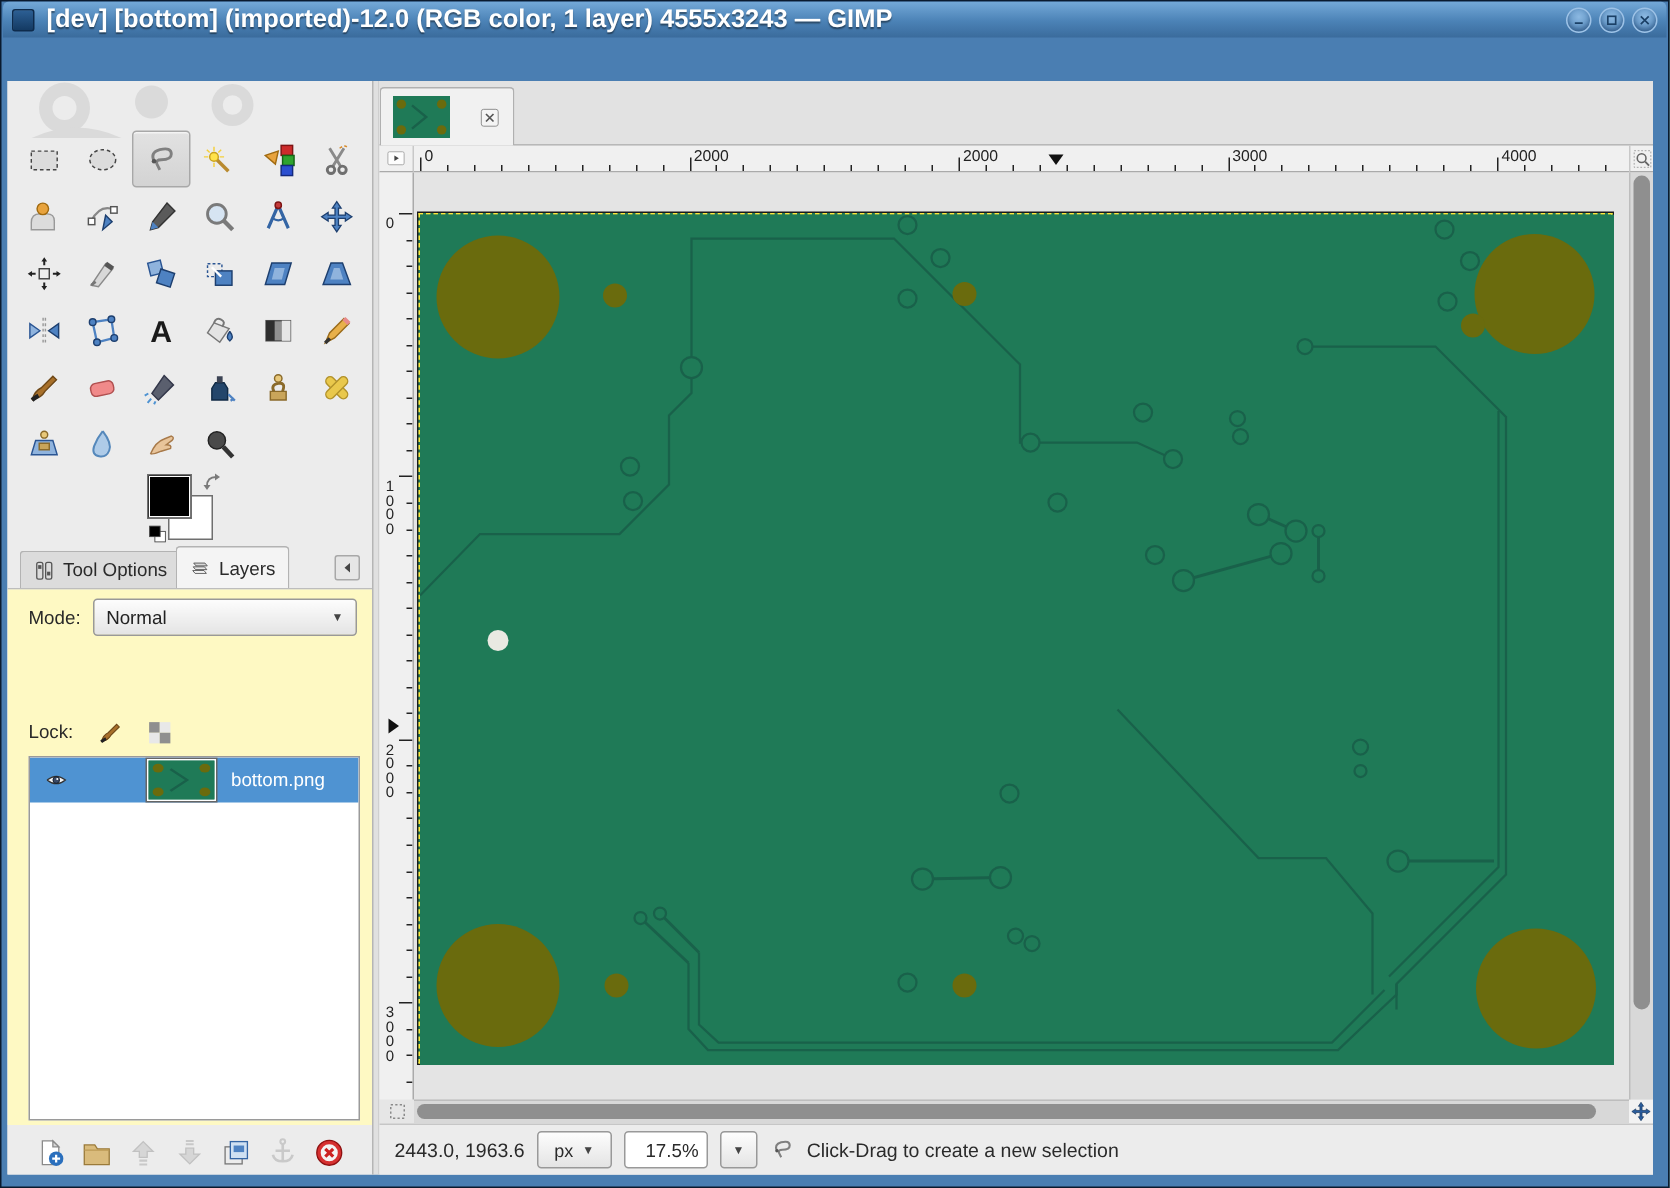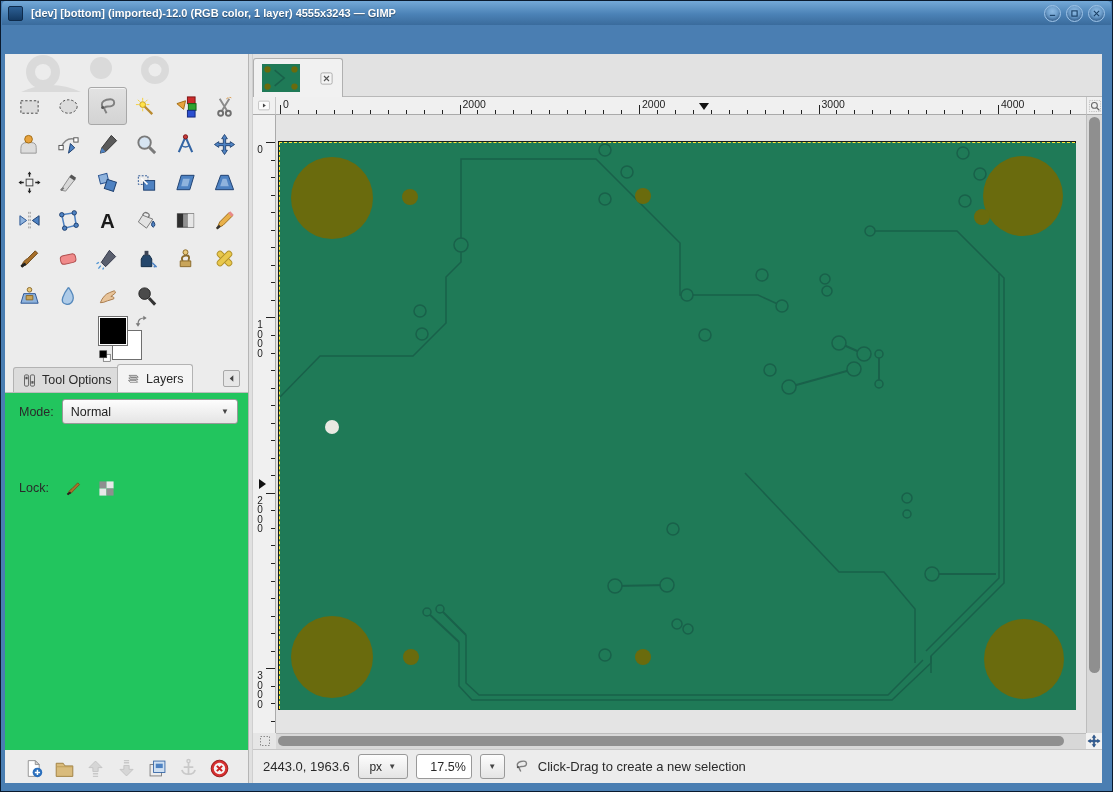--- a/index.html
+++ b/index.html
@@ -3,21 +3,21 @@
 <meta charset="utf-8">
 <style>
   html,body{margin:0;padding:0;background:#555;}
   *{box-sizing:border-box;font-family:"Liberation Sans",sans-serif;}
   .window{position:relative;width:1113px;height:792px;background:#4a7eb2;border:1px solid #0a1a2e;overflow:hidden;}
   
   .titlebar{position:absolute;left:1px;top:0;right:1px;height:24px;
     background:linear-gradient(#74a9d8,#4b82b6 55%,#3a6b9c);border-radius:4px 4px 0 0;
     display:flex;align-items:center;padding:0 6px;}
   .titleicon{width:15px;height:15px;background:linear-gradient(#2c5f94,#143a63);border:1px solid #0e2b4c;border-radius:2px;margin-right:8px;flex:none;}
-  .title{color:#fff;font-weight:bold;font-size:11px;text-shadow:0 1px 1px rgba(0,0,0,.45);white-space:nowrap;overflow:hidden;flex:1;}
+  .title{color:#fff;font-weight:bold;font-size:17px;text-shadow:0 1px 1px rgba(0,0,0,.45);white-space:nowrap;overflow:hidden;flex:1;}
   .winbtns{display:flex;gap:5px;margin-left:8px;}
   .winbtn{width:17px;height:17px;border-radius:50%;background:radial-gradient(circle at 50% 35%,#8cb9e2,#4a80b4);
     border:1px solid #9dc2e6;box-shadow:inset 0 -2px 3px rgba(20,50,90,.45);display:flex;align-items:center;justify-content:center;}
   .winbtn .icon{width:9px;height:9px;}
   
   .menubar{position:absolute;left:4px;top:24px;right:4px;height:29px;background:#efefef;border-bottom:1px solid #d2d2d2;display:flex;align-items:center;padding-left:4px;}
   .menuitem{padding:4px 10px;font-size:13.5px;color:#161616;}
   
   .main{position:absolute;left:4px;top:53px;right:10px;bottom:8px;background:#ececec;display:flex;}
   
@@ -35,21 +35,21 @@
   .deficon{position:absolute;left:0px;top:33px;width:14px;height:14px;z-index:3;}
   
   .docktabs{position:absolute;left:0;top:311px;width:100%;height:28px;border-bottom:1px solid #bdbdbd;}
   .docktab{position:absolute;bottom:0;height:25px;background:#dcdcdc;border:1px solid #b3b3b3;border-bottom:none;border-radius:3px 3px 0 0;display:flex;align-items:center;gap:5px;padding:0 8px;font-size:12.5px;color:#2a2a2a;}
   .docktab .icon{width:15px;height:15px;}
   .docktab.t0{left:8px;}
   .docktab.t1{left:112px;height:28px;background:#f4f4f4;z-index:2;}
   .dockmenu{position:absolute;right:8px;bottom:5px;width:17px;height:17px;background:#e6e6e6;border:1px solid #a8a8a8;border-radius:2px;display:flex;align-items:center;justify-content:center;}
   .dockmenu .icon{width:11px;height:11px;}
   
-  .dialog{position:absolute;left:0;top:339px;width:100%;height:357px;background:#22c55e;}
+  .dialog{position:absolute;left:0;top:339px;width:100%;height:357px;background:#fef9c3;}
   .lbl{font-size:12.5px;color:#2a2a2a;}
   .moderow{position:absolute;left:14px;top:6px;right:10px;height:25px;display:flex;align-items:center;gap:8px;}
   .combo{flex:1;height:25px;background:linear-gradient(#fdfdfd,#e4e4e4);border:1px solid #999;border-radius:3px;display:flex;align-items:center;padding:0 8px;font-size:12.5px;color:#222;}
   .combo .arr{margin-left:auto;font-size:8px;color:#444;}
   .spinscale{position:absolute;left:14px;top:38px;right:10px;height:38px;border:1px solid #7c7c7c;background:#4f93d2;display:flex;align-items:center;}
   .op-l{color:#fff;font-size:12.5px;margin-left:8px;}
   .op-v{color:#fff;font-size:12.5px;margin-left:auto;margin-right:8px;}
   .spincol{width:17px;height:100%;background:#f6f6f6;border-left:1px solid #7c7c7c;display:flex;flex-direction:column;flex:none;}
   .sbtn{flex:1;display:flex;align-items:center;justify-content:center;font-size:7px;color:#333;border-bottom:1px solid #cfcfcf;}
   .sbtn:last-child{border-bottom:none;}
@@ -509,20 +509,42 @@
             </span>
           <span class="icon">
               <svg viewBox="0 0 24 24">
                 <rect x="2" y="2" width="10" height="10" fill="#8f8f8f"></rect>
                 <rect x="12" y="2" width="10" height="10" fill="#e8e8e8"></rect>
                 <rect x="2" y="12" width="10" height="10" fill="#e8e8e8"></rect>
                 <rect x="12" y="12" width="10" height="10" fill="#8f8f8f"></rect>
               </svg>
             </span>
         </div>
+        <div class="layerlist">
+          <div class="layerrow selected">
+            <span class="eye icon">
+                <svg viewBox="0 0 24 24">
+                  <path d="M1.5 12 Q12 3.5 22.5 12 Q12 20.5 1.5 12" fill="#f4f4f4" stroke="#333" stroke-width="1.4"></path>
+                  <circle cx="12" cy="12" r="3.8" fill="#3a4a66" stroke="#101a2a"></circle>
+                  <circle cx="13.2" cy="10.8" r="1.2" fill="#fff"></circle>
+                </svg>
+              </span>
+            <span class="lthumb icon">
+                <svg viewBox="0 0 24 18" preserveAspectRatio="none">
+                  <rect width="24" height="18" fill="#1f7a57"></rect>
+                  <circle cx="3.5" cy="3.5" r="2" fill="#6a6b0d"></circle>
+                  <circle cx="20.5" cy="3.5" r="2" fill="#6a6b0d"></circle>
+                  <circle cx="3.5" cy="14.5" r="2" fill="#6a6b0d"></circle>
+                  <circle cx="20.5" cy="14.5" r="2" fill="#6a6b0d"></circle>
+                  <path d="M8 4 L14 9 L8 14" fill="none" stroke="#19614a"></path>
+                </svg>
+              </span>
+            <span class="lname">bottom.png</span>
+          </div>
+        </div>
       </div>
       <div class="layerbuttons" id="layerbuttons">
           <div class="lbtn">
             <span class="icon">
               <svg viewBox="0 0 24 24">
                 <path d="M6 3 h8 l4.5 4.5 V21 H6 Z" fill="#fff" stroke="#8a8a8a"></path>
                 <path d="M14 3 l4.5 4.5 H14 Z" fill="#d8d8d8" stroke="#8a8a8a"></path>
                 <circle cx="16.5" cy="16.5" r="5.5" fill="#2a6fbd"></circle>
                 <path d="M16.5 13.5 v6 M13.5 16.5 h6" stroke="#fff" stroke-width="1.7"></path>
               </svg>

